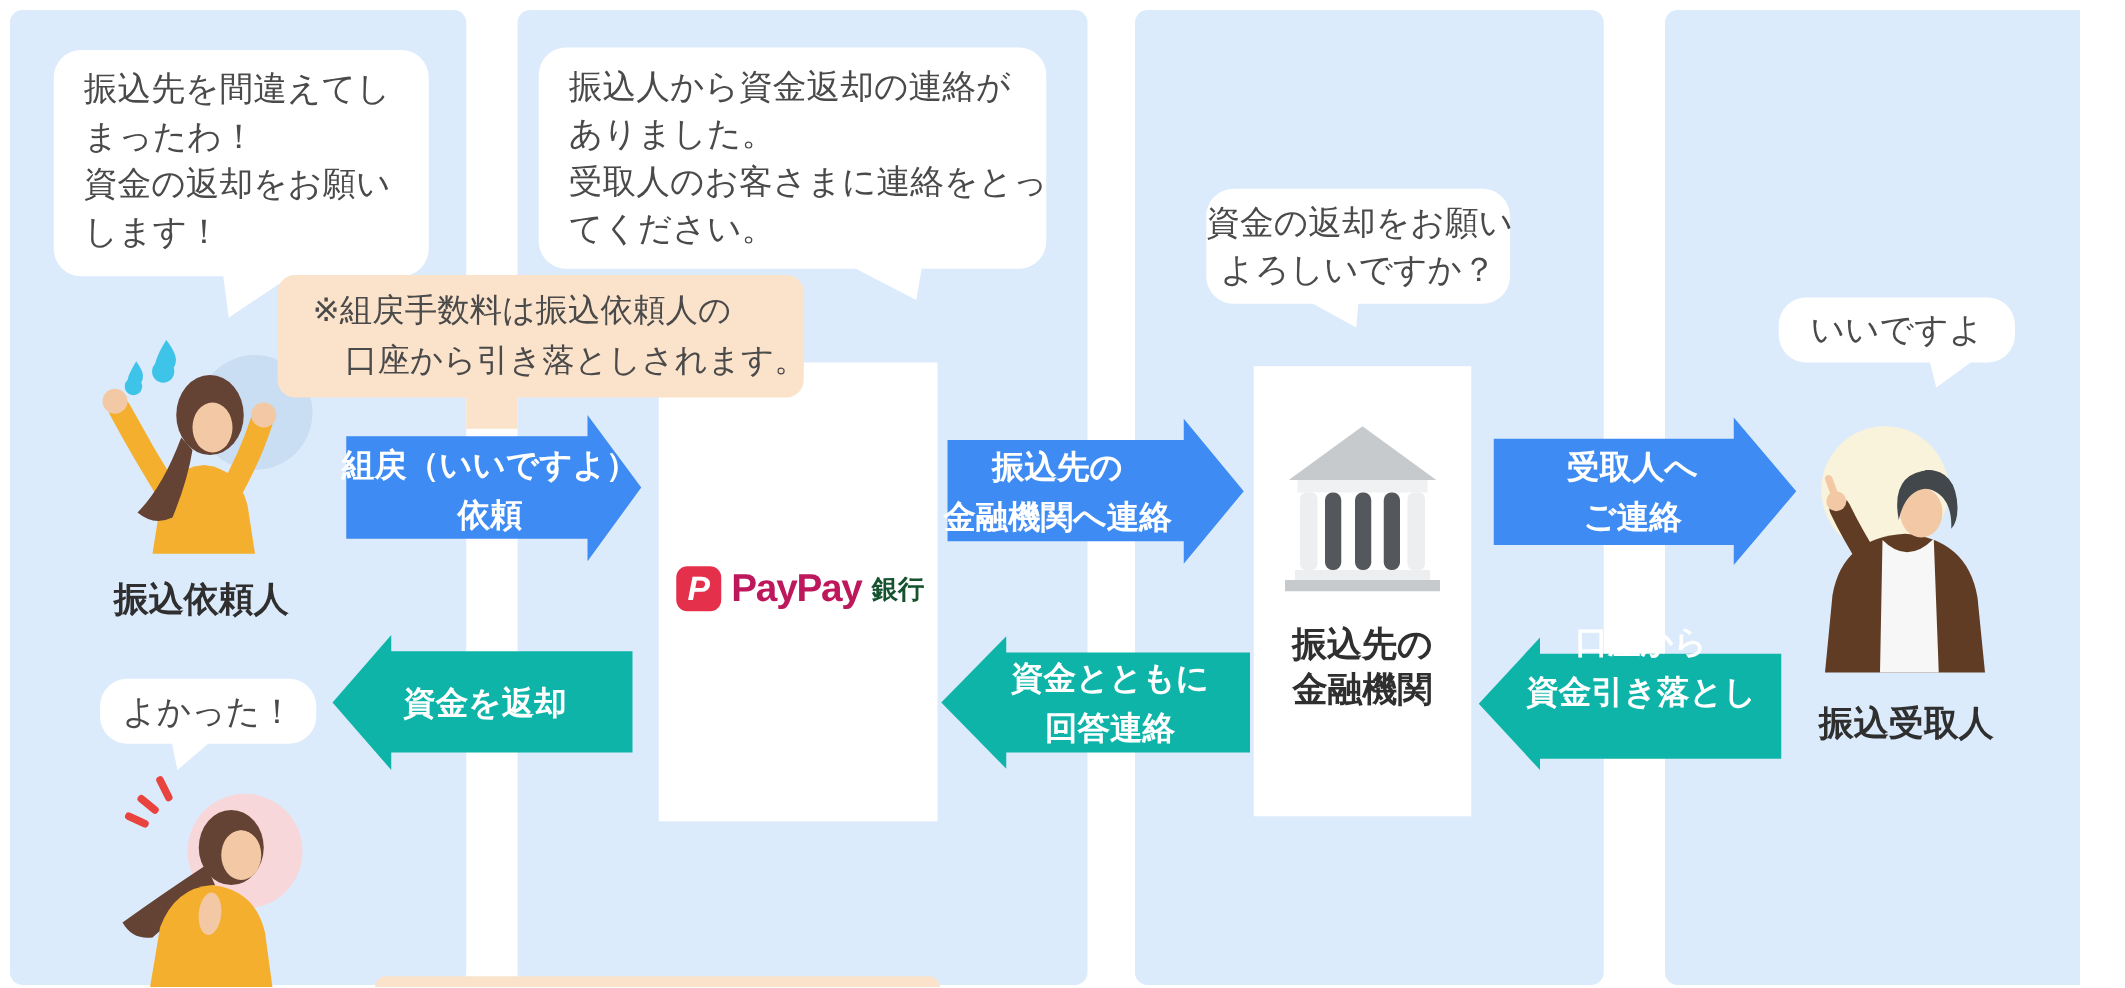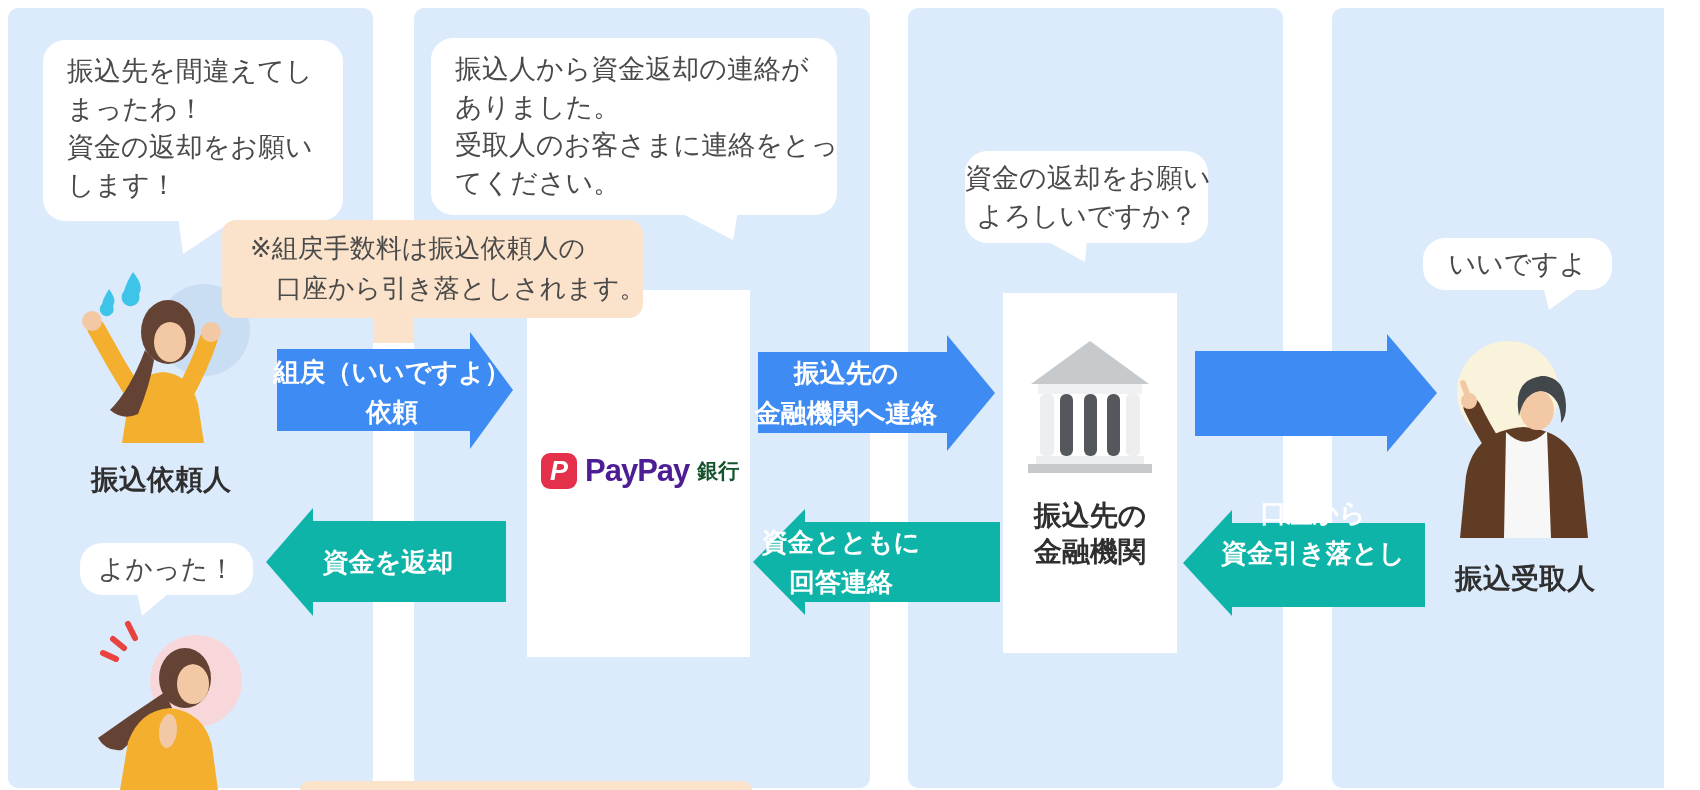--- a/index.html
+++ b/index.html
@@ -15,21 +15,21 @@
         border-radius:14px;color:#4a4a4a;font-size:26px;line-height:40px;white-space:pre;
         padding:8px 0 0 28px;box-sizing:border-box;}
   .arrow-label{position:absolute;transform:translateX(-50%);text-align:center;color:#ffffff;
         font-weight:bold;font-size:26px;line-height:40px;white-space:pre;}
   .actor-label{position:absolute;transform:translateX(-50%);text-align:center;color:#2f2f2f;
         font-weight:bold;font-size:28px;line-height:36px;white-space:pre;}
   .paypay-logo{position:absolute;left:541px;top:453px;display:flex;align-items:center;}
   .pp-icon{width:36px;height:36px;background:#e5304c;border-radius:9px;color:#ffffff;
         font-weight:bold;font-style:italic;font-size:27px;display:flex;align-items:center;
         justify-content:center;}
-  .pp-word{font-size:31px;font-weight:bold;color:#4c1d95;margin-left:8px;letter-spacing:-1px;}
+  .pp-word{font-size:31px;font-weight:bold;color:#be185d;margin-left:8px;letter-spacing:-1px;}
   .pp-suffix{font-size:21px;font-weight:bold;color:#14532d;margin-left:8px;}
   .peach-strip{position:absolute;left:300px;top:781px;width:452px;height:9px;background:#fbe3cb;
         border-radius:12px 12px 0 0;}
 </style>
 </head>
 <body>
 
 <div id="stage">
 
   <div class="col" style="left:8px;width:365px;"></div>
@@ -130,22 +130,24 @@
 
   <div class="bubble centered" style="left:80px;top:543px;width:173px;height:52px;padding:8px 0;line-height:36px;">よかった！</div>
 
   <div class="note">※組戻手数料は振込依頼人の
 　口座から引き落としされます。</div>
 
   <div class="arrow-label" style="left:392px;top:352px;">組戻（いいですよ）
 依頼</div>
   <div class="arrow-label" style="left:846px;top:353px;">振込先の
 金融機関へ連絡</div>
+  <div class="arrow-label" style="left:1306px;top:353px;">受取人へ
+ご連絡</div>
   <div class="arrow-label" style="left:388px;top:542px;">資金を返却</div>
-  <div class="arrow-label" style="left:841px;top:522px;">資金とともに
+  <div class="arrow-label" style="left:888px;top:522px;">資金とともに
 回答連絡</div>
   <div class="arrow-label" style="left:1313px;top:493px;">口座から
 資金引き落とし</div>
 
   <div class="actor-label" style="left:161px;top:462px;">振込依頼人</div>
   <div class="actor-label" style="left:1090px;top:498px;">振込先の
 金融機関</div>
   <div class="actor-label" style="left:1525px;top:561px;">振込受取人</div>
 
   <div class="paypay-logo">

